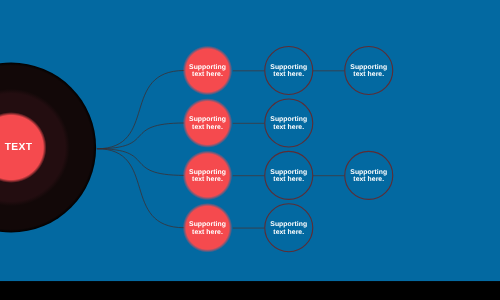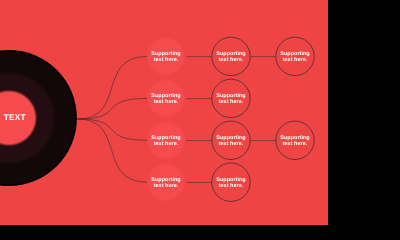--- a/index.html
+++ b/index.html
@@ -1,18 +1,18 @@
 <!DOCTYPE html>
 <html><head>
 <meta charset="utf-8">
 <style>
   html,body{margin:0;padding:0;background:#000;}
   body{width:400px;height:225px;overflow:hidden;
        font-family:"Liberation Sans",sans-serif;}
-  #stage{position:relative;width:328px;height:225px;background:#ef4444;overflow:hidden;}
+  #stage{position:relative;width:400px;height:225px;background:#0369a1;overflow:hidden;}
   svg.layer{position:absolute;left:0;top:0;width:400px;height:225px;display:block;}
   .node-label{position:absolute;color:#fff;font-weight:bold;
               font-size:5.45px;line-height:6.1px;text-align:center;letter-spacing:.05px;
               -webkit-font-smoothing:antialiased;text-rendering:geometricPrecision;
               white-space:normal;}
   .hub-label{position:absolute;color:#fff;font-weight:bold;
              font-size:8.2px;line-height:8.6px;text-align:center;letter-spacing:.25px;
              -webkit-font-smoothing:antialiased;text-rendering:geometricPrecision;}
 </style>
 </head>

